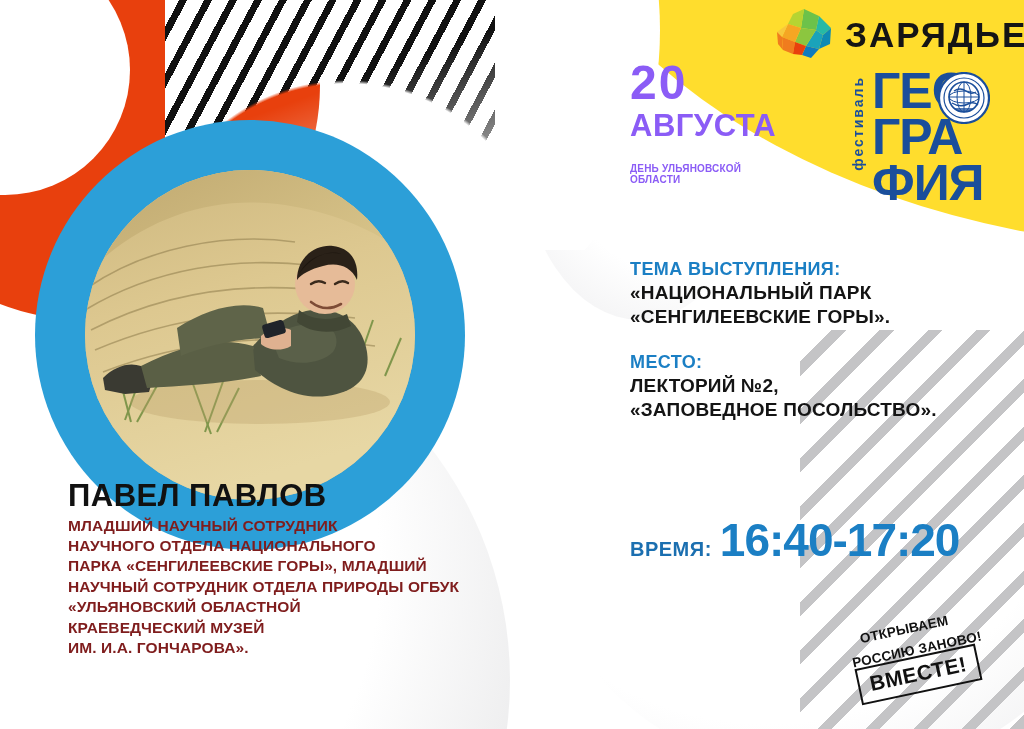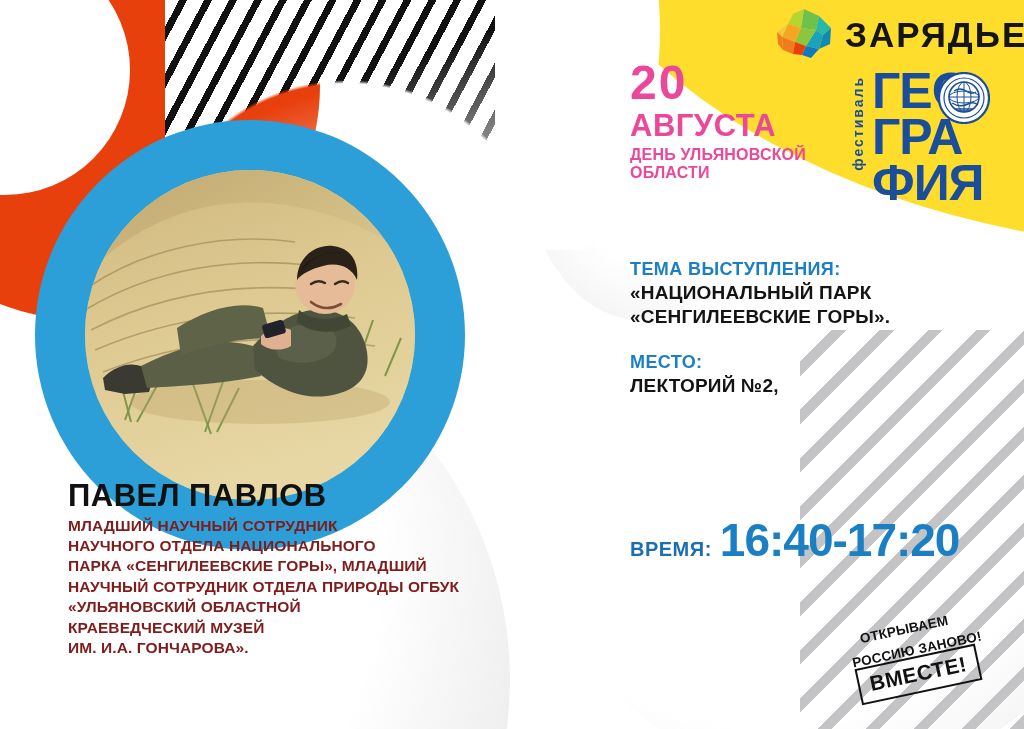--- a/index.html
+++ b/index.html
@@ -116,24 +116,24 @@
   }
   .geo-stack{position:absolute;left:22px;top:0;}
   .geo-line{
     font-family:"Liberation Sans","DejaVu Sans",sans-serif;
     font-weight:bold;color:#1a4e9b;font-size:50px;line-height:0.92;
     letter-spacing:-1px;
   }
   .geo-globe{position:absolute;left:88px;top:4px;}
 
   
-  .date-block{position:absolute;left:630px;top:60px;color:#ec4899;}
+  .date-block{position:absolute;left:630px;top:60px;color:#8b5cf6;}
   .date-day{font-size:48px;font-weight:bold;line-height:0.95;letter-spacing:2px;}
   .date-month{font-size:31px;font-weight:bold;line-height:1;letter-spacing:0.5px;margin-top:4px;}
-  .date-sub{font-size:16px;font-weight:bold;line-height:1.18;margin-top:5px;letter-spacing:0.2px;}
+  .date-sub{font-size:10px;font-weight:bold;line-height:1.18;margin-top:22px;letter-spacing:0.2px;}
 
   
   .info-block{position:absolute;left:630px;top:258px;width:380px;}
   .info-label{
     color:#1b7fc4;font-size:18px;font-weight:bold;letter-spacing:0.4px;line-height:1.25;
   }
   .info-value{
     color:#141414;font-size:19px;font-weight:bold;letter-spacing:0.2px;line-height:1.28;
   }
   .info-gap{height:22px;}
@@ -293,20 +293,21 @@
     </div>
   </div>
 
   <div class="info-block">
     <div class="info-label">ТЕМА ВЫСТУПЛЕНИЯ:</div>
     <div class="info-value">«НАЦИОНАЛЬНЫЙ ПАРК</div>
     <div class="info-value">«СЕНГИЛЕЕВСКИЕ ГОРЫ».</div>
     <div class="info-gap"></div>
     <div class="info-label">МЕСТО:</div>
     <div class="info-value">ЛЕКТОРИЙ №2,</div>
+    <div class="info-value">«ЗАПОВЕДНОЕ ПОСОЛЬСТВО».</div>
   </div>
 
   <div class="time-row">
     <div class="time-label">ВРЕМЯ:</div>
     <div class="time-value">16:40-17:20</div>
   </div>
 
   <div class="speaker">
     <div class="speaker-name">ПАВЕЛ ПАВЛОВ</div>
     <div class="speaker-role">

